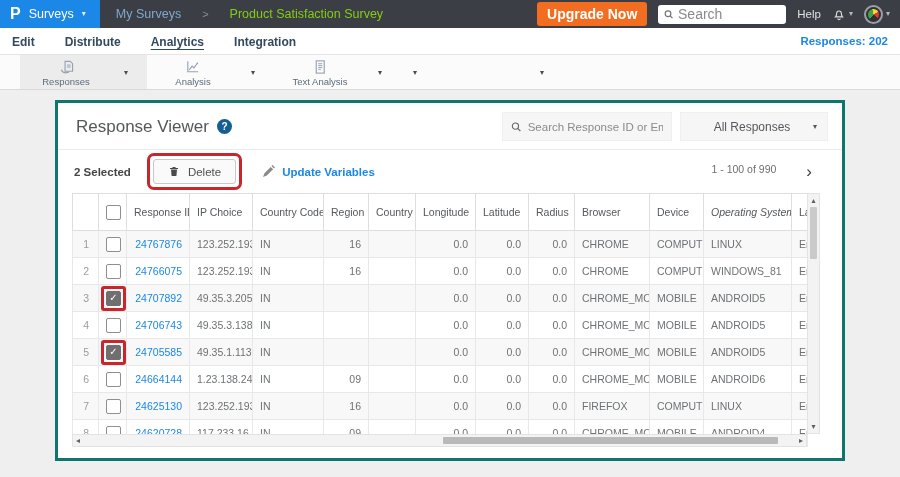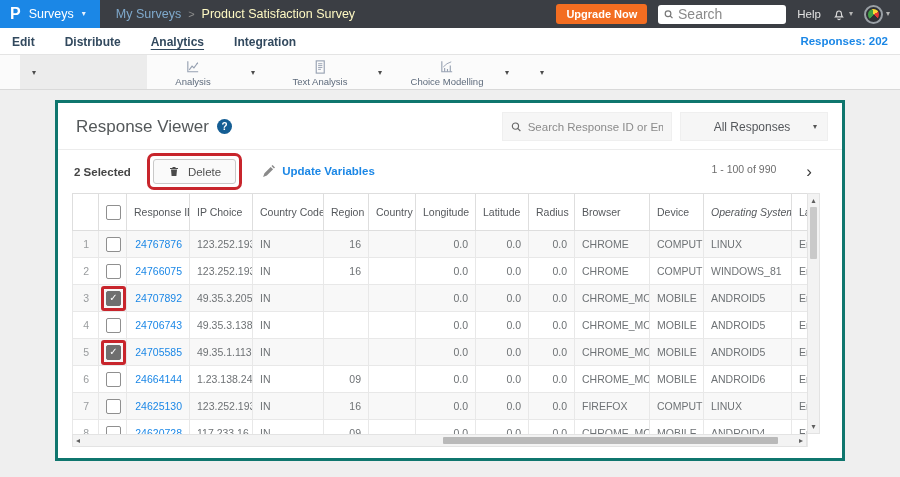--- a/index.html
+++ b/index.html
@@ -5,26 +5,26 @@
   * { box-sizing: border-box; margin: 0; padding: 0; }
   html,body { width:900px; height:477px; overflow:hidden; font-family:"Liberation Sans", sans-serif; background:#efefef; }
 
   
   .top-header { height:28px; background:#3b3e44; display:flex; align-items:center; color:#fff; }
   .logo-area { background:#1b87e6; height:28px; display:flex; align-items:center; gap:8px; padding:0 14px 0 10px; cursor:pointer; }
   .logo-p { font-weight:bold; font-size:16px; color:#fff; line-height:1; }
   .logo-menu-label { font-size:12.5px; color:#fff; }
   .caret { font-size:8px; line-height:1; }
   .caret.white { color:#e8f2fc; }
-  .breadcrumb { display:flex; align-items:center; gap:7px; margin-left:16px; font-size:12.5px; }
+  .breadcrumb { display:flex; align-items:center; gap:21px; margin-left:16px; font-size:12.5px; }
   .bc-parent { color:#7fa9cc; cursor:pointer; }
   .bc-sep { color:#8d8d8d; font-size:11px; }
-  .bc-current { color:#fef9c3; }
+  .bc-current { color:#84cc16; }
   .header-right { margin-left:auto; display:flex; align-items:center; gap:11px; padding-right:10px; }
-  .upgrade-btn { background:#f36d21; color:#fff; font-size:11px; font-weight:bold; padding:4px 10px; border-radius:3px; border:none; cursor:pointer; }
+  .upgrade-btn { background:#f36d21; color:#fff; font-size:14px; font-weight:bold; padding:4px 10px; border-radius:3px; border:none; cursor:pointer; }
   .hdr-search { background:#fff; border-radius:3px; height:19px; width:128px; display:flex; align-items:center; padding:0 6px; gap:4px; }
   .hdr-search input { border:none; outline:none; width:100%; font-size:14px; font-family:"Liberation Sans",sans-serif; color:#333; background:transparent; }
   .hdr-search input::placeholder { color:#8a8a8a; }
   .help-label { font-size:11.5px; color:#e2e2e2; cursor:pointer; }
   .bell-wrap, .avatar-wrap { display:flex; align-items:center; gap:3px; cursor:pointer; }
   .caret.gray { color:#b5b5b5; }
   .avatar { width:19px; height:19px; border-radius:50%; border:2px solid #9aa0a6; background:#2f3136; display:flex; align-items:center; justify-content:center; }
   .avatar-inner { width:11px; height:11px; border-radius:50%; background:conic-gradient(from 220deg, #43a047 0 35%, #fdd835 35% 55%, #e53935 55% 75%, #2f3136 75% 100%); }
 
   
@@ -55,21 +55,21 @@
   .filter-dd-label { font-size:12px; color:#55585c; margin:0 auto; }
   .filter-dd .caret { color:#555; }
   .card-divider { border-top:1px solid #ececec; }
   .action-row { height:43px; display:flex; align-items:center; padding:0 16px; }
   .selected-label { font-size:11.5px; font-weight:bold; color:#454545; }
   .ann-wrap { position:relative; display:inline-block; margin-left:22px; }
   .annotation-box { position:absolute; inset:-6px; border:3px solid #c8252c; border-radius:7px; pointer-events:none; }
   .delete-btn { display:flex; align-items:center; gap:8px; background:#fafafa; border:1px solid #c9c9c9; border-radius:3px; padding:5px 14px; cursor:pointer; font-family:"Liberation Sans",sans-serif; }
   .delete-btn svg { width:12px; height:13px; }
   .delete-label { font-size:11.5px; color:#4f4f4f; }
-  .update-vars { display:flex; align-items:flex-start; gap:7px; margin-left:26px; cursor:pointer; }
+  .update-vars { display:flex; align-items:center; gap:7px; margin-left:26px; cursor:pointer; }
   .update-vars svg { width:13px; height:13px; }
   .update-vars-label { font-size:11.5px; font-weight:bold; color:#1b87e6; }
   .pagination { margin-left:auto; display:flex; align-items:flex-start; }
   .pagination-label { font-size:10.5px; color:#6e6e6e; }
   .page-next { font-size:17px; color:#3c3c3c; margin-left:30px; padding-right:14px; cursor:pointer; line-height:1; }
 
   
   .table-wrap { position:relative; width:748px; margin-left:14px; }
   table { border-collapse:collapse; table-layout:fixed; width:735px; }
   th { height:37px; font-size:10.5px; font-weight:normal; color:#55585c; text-align:left; padding:0 7px; border:1px solid #dedede; background:#fff; white-space:nowrap; overflow:hidden; }
@@ -141,20 +141,28 @@
       <span class="nav-item">Edit</span>
       <span class="nav-item">Distribute</span>
       <span class="nav-item active">Analytics</span>
       <span class="nav-item">Integration</span>
     </span>
   <span class="responses-badge">Responses: 202</span>
 </div>
 
 <div class="icon-toolbar" id="icon-toolbar">
     <div class="tb-item active">
+      <span class="tb-main">
+        <svg viewBox="0 0 17 17">
+          <path d="M7.5 2.5h5.5l2.5 2.5v8h-8z" fill="none" stroke="#97a1b2" stroke-width="1.2"></path>
+          <path d="M9.5 6.5h4M9.5 8.5h4" stroke="#97a1b2" stroke-width="1"></path>
+          <path d="M3.5 11.5c.8 2 2.6 3.2 4.6 3.2l3.5-.8" fill="none" stroke="#97a1b2" stroke-width="1.2"></path>
+        </svg>
+        <span class="tb-label">Responses</span>
+      </span>
       <span class="tb-caret">▾</span>
     </div>
     <div class="tb-item">
       <span class="tb-main">
         <svg viewBox="0 0 17 17">
           <path d="M3 2.5v11h11" fill="none" stroke="#97a1b2" stroke-width="1.2"></path>
           <path d="M4.5 11.5l3-4 2 2 4-5.5" fill="none" stroke="#97a1b2" stroke-width="1.2"></path>
           <path d="M13.5 3.5l.5 2-2-.5z" fill="#97a1b2"></path>
         </svg>
         <span class="tb-label">Analysis</span>
@@ -165,28 +173,20 @@
       <span class="tb-main">
         <svg viewBox="0 0 17 17">
           <rect x="4.5" y="2" width="8.5" height="13" fill="none" stroke="#97a1b2" stroke-width="1.2"></rect>
           <path d="M6.5 5h4.5M6.5 7h4.5M6.5 9h4.5M6.5 11h3" stroke="#97a1b2" stroke-width="1"></path>
         </svg>
         <span class="tb-label">Text Analysis</span>
       </span>
       <span class="tb-caret">▾</span>
     </div>
     <div class="tb-item">
-      <span class="tb-main">
-        <svg viewBox="0 0 17 17">
-          <path d="M3 2.5v11h11" fill="none" stroke="#97a1b2" stroke-width="1.2"></path>
-          <path d="M6 13.5v-4M9 13.5v-3M12 13.5V7" stroke="#97a1b2" stroke-width="1.2"></path>
-          <path d="M4.5 8.5l4-3.5 4.5-2" fill="none" stroke="#97a1b2" stroke-width="1"></path>
-        </svg>
-        <span class="tb-label">Choice Modelling</span>
-      </span>
       <span class="tb-caret">▾</span>
     </div>
     <div class="tb-item">
       <span class="tb-caret">▾</span>
     </div>
   </div>
 
 <div class="card">
   <div class="card-title-row">
     <span class="viewer-title">Response Viewer</span>

